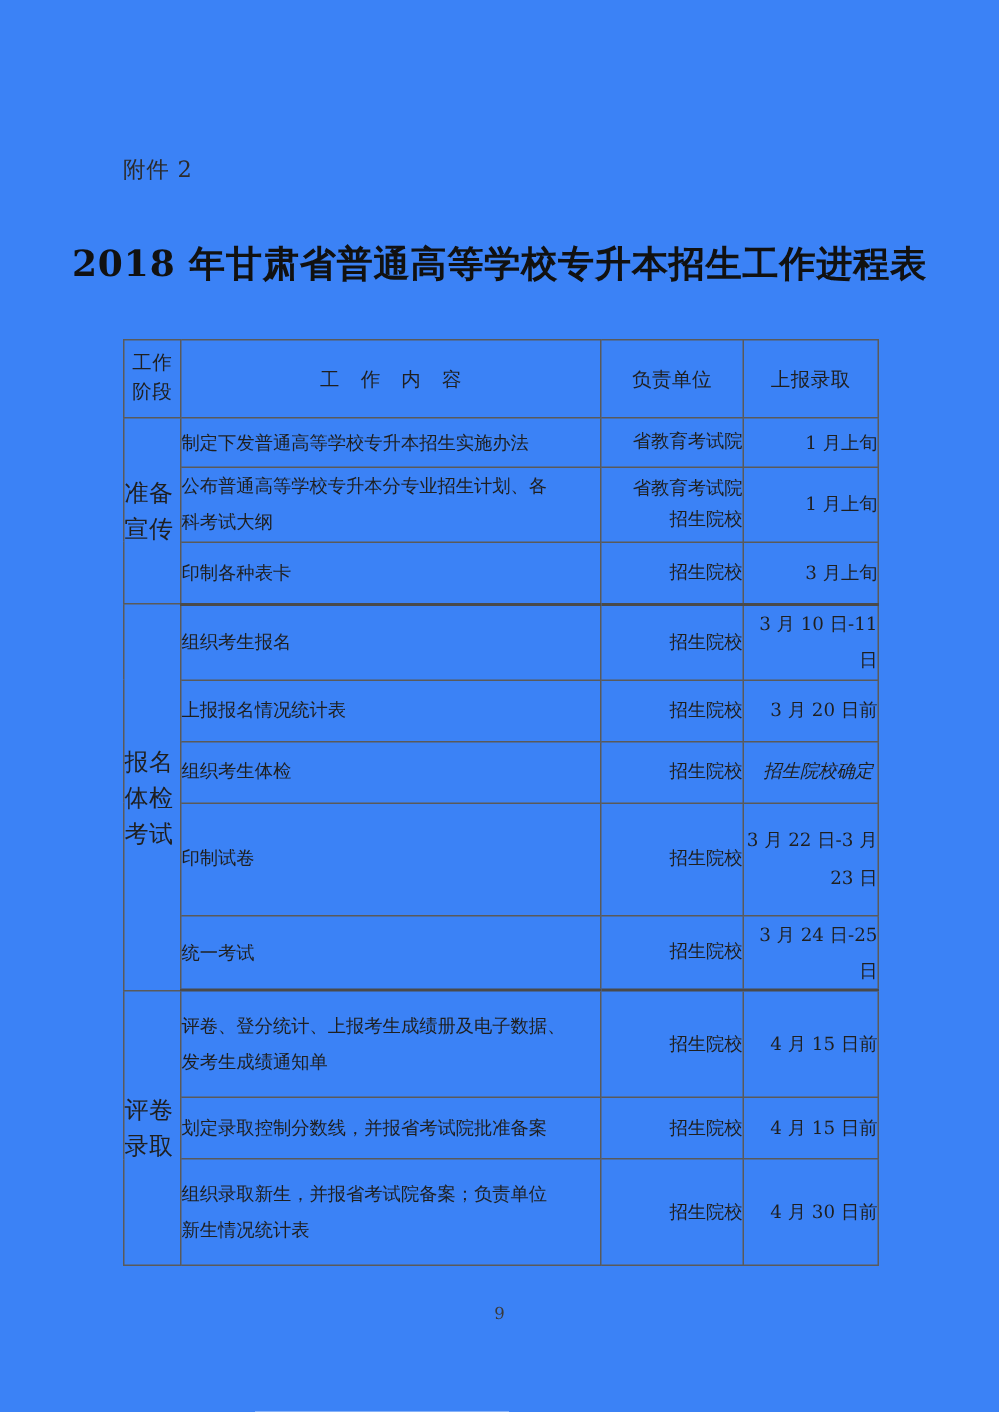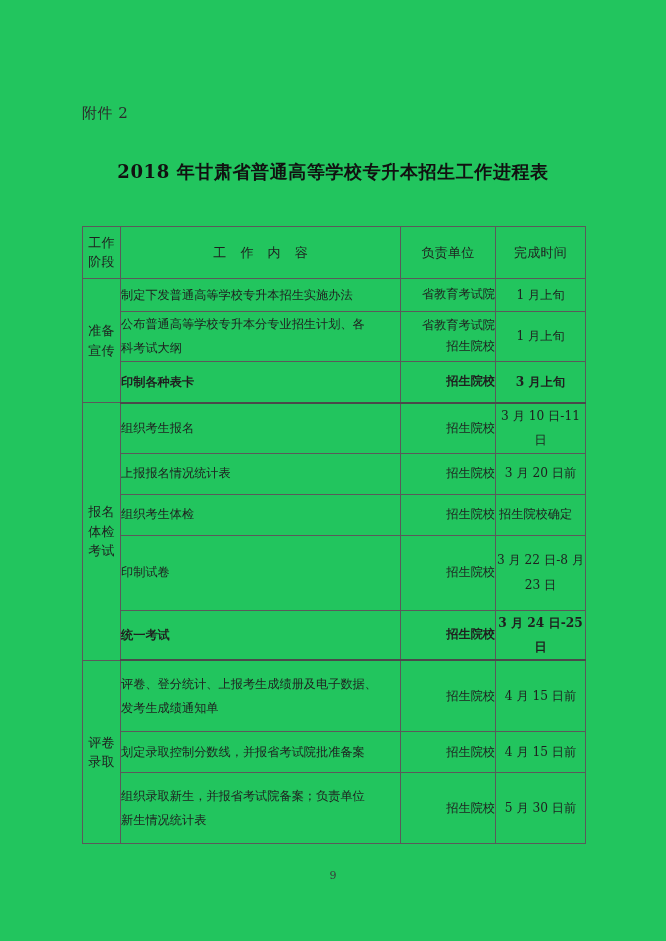--- a/index.html
+++ b/index.html
@@ -12,42 +12,42 @@
     height: 941px;
     position: relative;
     font-family: "DejaVu Serif", "Liberation Serif", serif;
     color: #1a1a1a;
     overflow: hidden;
   }
 
   .page {
     position: absolute;
     inset: 0;
-    background: #22c55e;
+    background: #3b82f6;
   }
 
   
   .attachment-label {
     position: absolute;
     left: 82px;
     top: 104px;
     font-size: 15px;
     letter-spacing: 0.5px;
     color: #2b2b2b;
     white-space: nowrap;
   }
 
   
   .doc-title {
     position: absolute;
     left: 0;
     right: 0;
     top: 160px;
     text-align: center;
-    font-size: 18px;
+    font-size: 24px;
     font-weight: bold;
     letter-spacing: 0.6px;
     color: #111111;
     font-family: "DejaVu Serif", "Liberation Serif", serif;
     white-space: nowrap;
   }
 
   
   .table-wrap {
     position: absolute;
@@ -88,52 +88,51 @@
   .hdr .hdr-stage {
     line-height: 1.45;
     padding: 0 2px;
   }
   .hdr .hdr-content {
     letter-spacing: 5px;
     text-indent: 5px;
   }
 
   
-  tr.group-end > td { border-bottom: 2px solid #4a4a4a; font-weight: bold; }
+  tr.group-end > td { border-bottom: 2px solid #4a4a4a; }
 
   
   td.stage-cell {
-    text-align: center;
     font-weight: bold;
-    font-size: 13px;
+    font-size: 16px;
     line-height: 1.5;
     letter-spacing: 0.3px;
     padding: 0 2px;
     border-right: 1px solid #5a5a5a;
   }
 
   
   td.content-cell {
     text-align: left;
     padding: 0 6px 0 9px;
     line-height: 2.0;
   }
   
   td.unit-cell {
     text-align: right;
     padding: 0 4px;
     line-height: 1.75;
   }
   
   td.time-cell {
-    text-align: center;
+    text-align: right;
     padding: 0 4px 0 6px;
     line-height: 2.0;
   }
-  td.time-cell.center { text-align: left; padding: 0 3px; }
+  td.time-cell.center { text-align: right; padding: 0 3px; font-style: italic; }
 
   
   tr.r-h32 td { height: 32px; margin-top: 37px; }
   tr.r-h44 td { height: 44px; }
   tr.r-h40 td { height: 40px; }
   tr.r-h46 td { height: 46px; }
   tr.r-h74 td { height: 74px; }
   tr.r-h70 td { height: 70px; }
 
   .two-line { line-height: 1.72; }
@@ -168,21 +167,21 @@
       </colgroup>
       <tbody>
 
         <tr class="hdr">
           <td class="hdr-stage">
             <div>工作</div>
             <div>阶段</div>
           </td>
           <td class="hdr-content">工 作 内 容</td>
           <td>负责单位</td>
-          <td>完成时间</td>
+          <td>上报录取</td>
         </tr>
 
         <tr class="r-h32">
           <td class="stage-cell" rowspan="3">
             <div>准备</div>
             <div>宣传</div>
           </td>
           <td class="content-cell">制定下发普通高等学校专升本招生实施办法</td>
           <td class="unit-cell">省教育考试院</td>
           <td class="time-cell">1 月上旬</td>
@@ -225,21 +224,21 @@
 
         <tr class="r-h40">
           <td class="content-cell">组织考生体检</td>
           <td class="unit-cell">招生院校</td>
           <td class="time-cell center">招生院校确定</td>
         </tr>
 
         <tr class="r-h74">
           <td class="content-cell">印制试卷</td>
           <td class="unit-cell">招生院校</td>
-          <td class="time-cell">3 月 22 日-8 月 23 日</td>
+          <td class="time-cell">3 月 22 日-3 月 23 日</td>
         </tr>
 
         <tr class="r-h40 group-end">
           <td class="content-cell">统一考试</td>
           <td class="unit-cell">招生院校</td>
           <td class="time-cell">3 月 24 日-25 日</td>
         </tr>
 
         <tr class="r-h70">
           <td class="stage-cell" rowspan="3">
@@ -259,21 +258,21 @@
           <td class="unit-cell">招生院校</td>
           <td class="time-cell">4 月 15 日前</td>
         </tr>
 
         <tr class="r-h70">
           <td class="content-cell two-line">
             <div>组织录取新生，并报省考试院备案；负责单位</div>
             <div>新生情况统计表</div>
           </td>
           <td class="unit-cell">招生院校</td>
-          <td class="time-cell">5 月 30 日前</td>
+          <td class="time-cell">4 月 30 日前</td>
         </tr>
 
       </tbody>
     </table>
   </div>
 
   <div class="page-number">9</div>
 
 </div>
 

